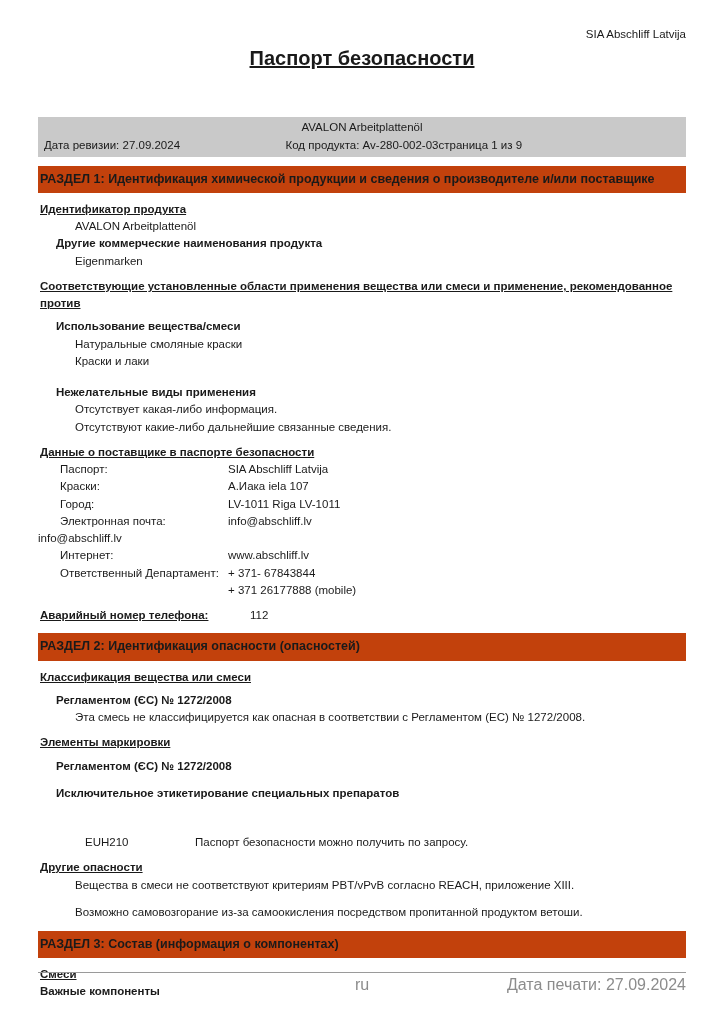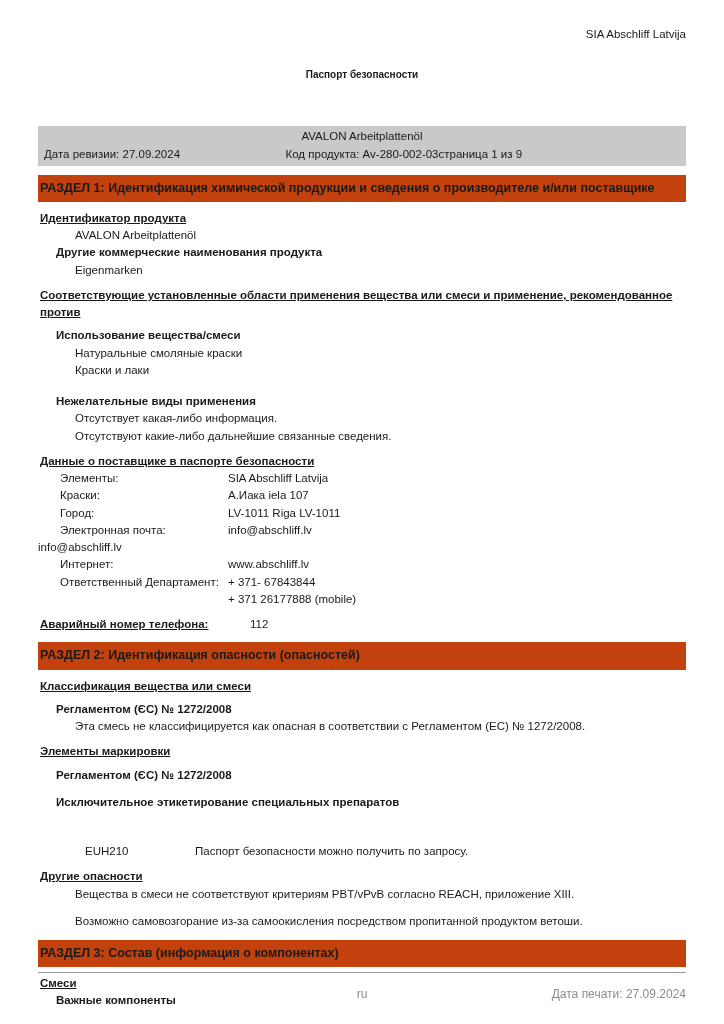--- a/index.html
+++ b/index.html
@@ -7,21 +7,21 @@
   body {
     width: 724px; height: 1024px;
     font-family: "Liberation Sans", sans-serif;
     color: #1a1a1a;
     position: relative;
     overflow: hidden;
   }
   .page { padding: 26px 38px 0 38px; font-size: 11.5px; line-height: 1.5; }
 
   .company-line { text-align: right; font-size: 11.5px; }
-  .doc-title { text-align: center; font-weight: bold; font-size: 10px; margin-top: 24px; }
+  .doc-title { text-align: center; font-weight: bold; font-size: 20px; margin-top: 0; text-decoration: underline; }
 
   .info-bar {
     margin-top: 44px;
     background: #c9c9c9;
     padding: 2px 6px 3px 6px;
     font-size: 11.5px;
   }
   .info-bar .row { display: grid; grid-template-columns: 1fr auto 1fr; align-items: baseline; }
   .info-bar .l { text-align: left; }
   .info-bar .c { text-align: center; }
@@ -36,40 +36,40 @@
     margin-top: 9px;
   }
   .mt6 { margin-top: 6px; }
   .mt8 { margin-top: 8px; }
   .mt10 { margin-top: 10px; }
   .mt14 { margin-top: 14px; }
 
   .h-underline { font-weight: bold; text-decoration: underline; margin-left: 2px; }
   .sub-bold { font-weight: bold; margin-left: 18px; }
   .txt { margin-left: 37px; }
-  .txt0 { margin-left: 18px; }
+  .txt0 { margin-left: 2px; }
 
   .kv-row { display: flex; align-items: flex-start; }
   .kv-row .k { width: 190px; flex: 0 0 190px; padding-left: 22px; white-space: pre-line; }
   .kv-row .v { flex: 1; white-space: pre-line; }
 
   .emergency-row { display: flex; align-items: baseline; margin-top: 8px; justify-content: space-between; }
   .emergency-row .k { width: 212px; flex: 0 0 212px; font-weight: bold; text-decoration: underline; padding-left: 2px; }
   .emergency-row .v { flex: 1; }
 
   .euh-row { display: flex; padding-left: 47px; margin-top: 32px; }
   .euh-row .code { width: 110px; flex: 0 0 110px; }
   .euh-row .text { flex: 1; }
 
   .footer {
     position: absolute;
     left: 38px; right: 38px; top: 972px;
     border-top: 1px solid #9a9a9a;
-    padding-top: 14px;
-    font-size: 12px;
+    padding-top: 3px;
+    font-size: 16px;
     color: #8c8c8c;
     display: grid;
     grid-template-columns: 1fr auto 1fr;
   }
   .footer .c { text-align: center; }
   .footer .r { text-align: right; }
 </style>
 </head>
 <body>
 
@@ -103,21 +103,21 @@
   <div class="txt">Натуральные смоляные краски</div>
   <div class="txt">Краски и лаки</div>
 
   <div class="sub-bold mt14">Нежелательные виды применения</div>
   <div class="txt">Отсутствует какая-либо информация.</div>
   <div class="txt">Отсутствуют какие-либо дальнейшие связанные сведения.</div>
 
   <div class="h-underline mt8">Данные о поставщике в паспорте безопасности</div>
 
   <div class="kv-row">
-    <span class="k">Элементы:</span>
+    <span class="k">Паспорт:</span>
     <span class="v">SIA Abschliff Latvija</span>
   </div>
   <div class="kv-row">
     <span class="k">Краски:</span>
     <span class="v">А.Иака iela 107</span>
   </div>
   <div class="kv-row">
     <span class="k">Город:</span>
     <span class="v">LV-1011 Riga LV-1011</span>
   </div>

